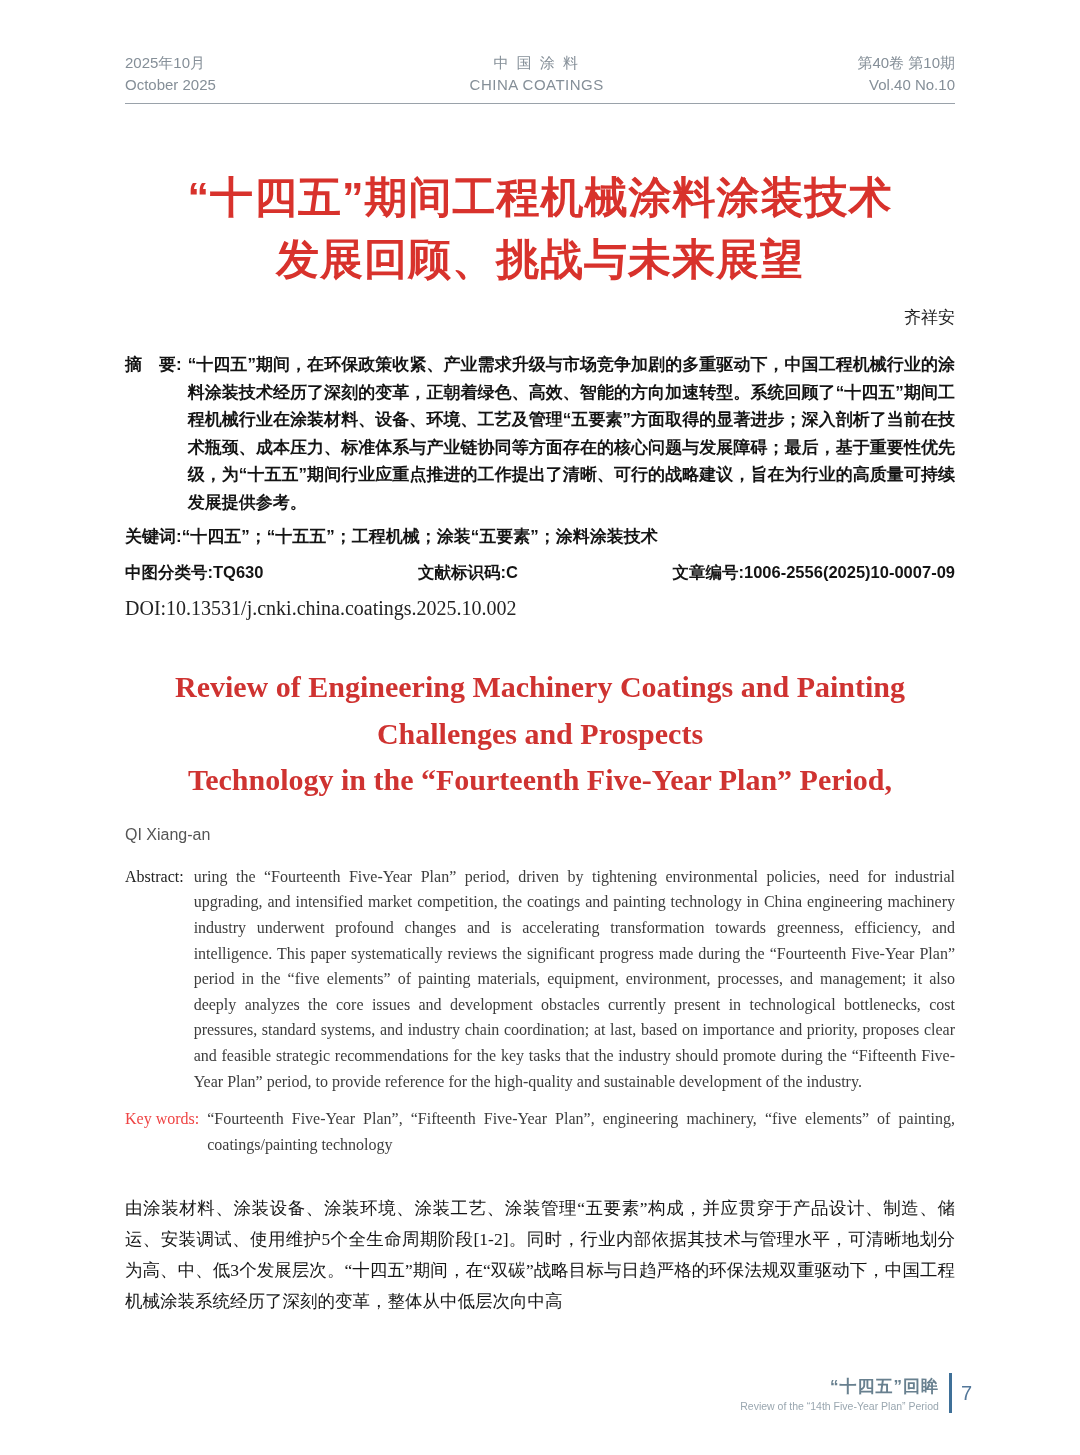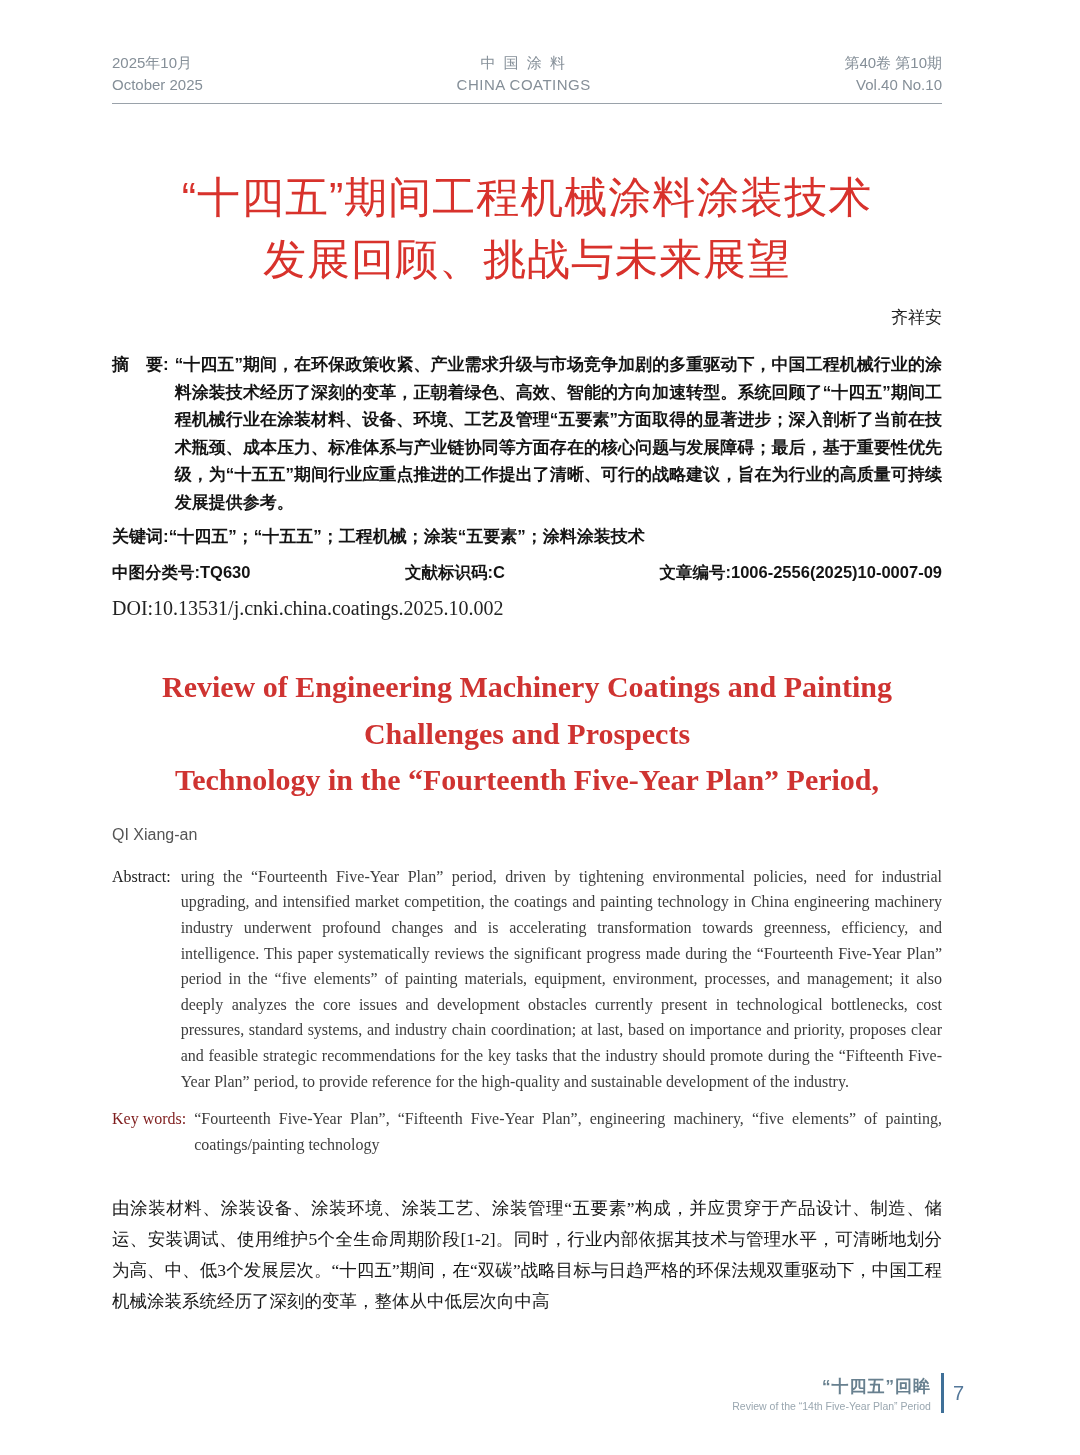--- a/index.html
+++ b/index.html
@@ -2,38 +2,38 @@
 <html><head>
 <meta charset="utf-8">
 <style>
   * { margin:0; padding:0; box-sizing:border-box; }
   html,body { background:#e8e8e8; }
   .page {
     width:1080px; height:1455px; margin:0 auto; background:#ffffff;
     position:relative; overflow:hidden;
     font-family:"Liberation Sans", sans-serif; color:#1a1a1a;
   }
-  .content { position:absolute; left:112px; width:830px; top:0; }
+  .content { position:absolute; left:125px; width:830px; top:0; }
 
   
   .jheader {
     margin-top:52px; display:flex; justify-content:space-between; align-items:flex-end;
     border-bottom:1.5px solid #9aa2aa; padding-bottom:7px;
     color:#858f98; font-size:15px; line-height:1.45;
   }
   .jheader .cell { white-space:nowrap; }
   .jheader .c-left  { text-align:left; }
   .jheader .c-mid   { text-align:center; letter-spacing:2px; }
   .jheader .c-mid .en { letter-spacing:0.5px; }
   .jheader .c-right { text-align:right; }
 
   
   .title-zh {
     margin-top:62px; text-align:center; color:#d8322c;
-    font-size:43px; font-weight:normal; line-height:1.45; letter-spacing:1px;
+    font-size:43px; font-weight:bold; line-height:1.45; letter-spacing:1px;
   }
   .author-zh { margin-top:16px; text-align:right; font-size:17px; color:#222; }
 
   
   .hang { display:flex; align-items:flex-start; }
   .hang .lbl { flex:0 0 auto; white-space:nowrap; }
   .abs-zh { margin-top:22px; font-size:17px; font-weight:600; color:#141414; line-height:1.62; }
   .abs-zh .txt { text-align:justify; margin-left:6px; }
   .kw-zh  { margin-top:9px;  font-size:17px; font-weight:600; color:#141414; }
   .meta-line {
@@ -54,34 +54,34 @@
   .abs-en {
     margin-top:20px; font-family:"Liberation Serif", serif;
     font-size:16px; color:#3d3d3d; line-height:1.6;
   }
   .abs-en .lbl { color:#222; margin-right:10px; }
   .abs-en .txt { text-align:justify; }
   .kw-en {
     margin-top:12px; font-family:"Liberation Serif", serif;
     font-size:16px; color:#3d3d3d; line-height:1.6;
   }
-  .kw-en .lbl { color:#7f1d1d; margin-right:8px; white-space:nowrap; }
+  .kw-en .lbl { color:#ef4444; margin-right:8px; white-space:nowrap; }
   .kw-en .txt { text-align:justify; }
 
   
   .body-cols { margin-top:36px; display:flex; gap:32px; }
   .col { flex:1 1 0; font-family:"Liberation Serif", serif; font-size:17.5px;
          line-height:31px; text-align:justify; color:#161616; }
   .sec-head { color:#d8322c; font-size:21px; font-weight:bold;
               font-family:"Liberation Sans", sans-serif; margin-bottom:10px; letter-spacing:2px; }
   .col p.indent { text-indent:2em; }
 
   
   .pfooter {
-    position:absolute; right:116px; bottom:42px;
+    position:absolute; right:108px; bottom:42px;
     display:flex; align-items:center;
   }
   .pfooter .txtblock { text-align:right; margin-right:10px; }
   .pfooter .zh { color:#68808f; font-size:17px; font-weight:bold; letter-spacing:1px; }
   .pfooter .en { color:#9aa7b0; font-size:10.5px; margin-top:2px; }
   .pfooter .bar { width:3px; height:40px; background:#3f7098; margin-right:9px; }
   .pfooter .num { color:#54789a; font-size:20px; }
 </style>
 </head>
 <body>

